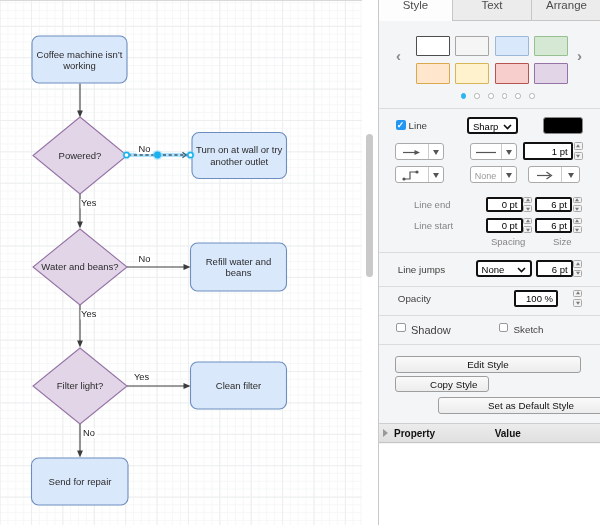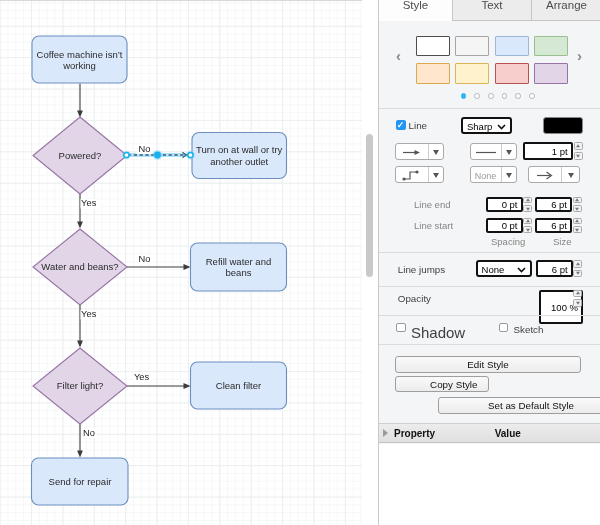--- a/index.html
+++ b/index.html
@@ -152,21 +152,21 @@
     <div class="dot" style="left:95.3px;top:93.4px;"></div>
     <div class="dot" style="left:109px;top:93.4px;"></div>
     <div class="dot" style="left:122.7px;top:93.4px;"></div>
     <div class="dot" style="left:136.4px;top:93.4px;"></div>
     <div class="dot" style="left:150.1px;top:93.4px;"></div>
 
     <div class="hr" style="top:108px;"></div>
 
     <div class="cbon" style="left:16.5px;top:119.5px;">✓</div>
     <div class="lbl" style="left:29.5px;top:119.5px;font-size:9.8px;color:#3f3f3f;">Line</div>
-    <div class="sel" style="left:82px;top:117px;width:51px;height:17px;">
+    <div class="sel" style="left:88px;top:117px;width:51px;height:17px;">
         <span class="tx">Sharp</span>
         <svg width="9" height="6" style="position:absolute;right:4px;top:5px;">
           <polyline points="1,1 4.5,4.5 8,1" stroke="#111" stroke-width="1.6" fill="none"></polyline>
         </svg>
       </div>
     <div style="position:absolute;left:163.5px;top:117px;width:40.5px;height:17px;border:1px solid #888;border-radius:3px;background:#000;"></div>
 
     <div class="bgp" style="left:16px;top:142.5px;width:48.5px;height:17px;">
       <div class="sp" style="left:32px;"></div>
       <svg width="26" height="15" style="position:absolute;left:3px;top:1px;">
@@ -261,32 +261,32 @@
         <span>6 pt</span>
       </div>
     <div class="stp" style="left:194.2px;top:260px;height:17px;">
         <i class="u"></i>
         <i class="d"></i>
       </div>
 
     <div class="hr" style="top:286px;"></div>
 
     <div class="lbl" style="left:18.8px;top:292.5px;font-size:9.8px;color:#3f3f3f;">Opacity</div>
-    <div class="num" style="left:160px;top:289.5px;width:44px;height:34px;">
+    <div class="num" style="left:135px;top:289.5px;width:44px;height:17px;">
         <span>100 %</span>
       </div>
     <div class="stp" style="left:194.2px;top:289.5px;height:17px;">
         <i class="u"></i>
         <i class="d"></i>
       </div>
 
     <div class="hr" style="top:314.5px;"></div>
 
     <div class="cb" style="left:17px;top:322.5px;"></div>
-    <div class="lbl" style="left:32px;top:323.5px;font-size:15px;color:#3f3f3f;">Shadow</div>
+    <div class="lbl" style="left:32px;top:323.5px;font-size:11px;color:#3f3f3f;">Shadow</div>
     <div class="cb" style="left:119.5px;top:322.5px;"></div>
     <div class="lbl" style="left:134.5px;top:323.5px;font-size:9.8px;color:#3f3f3f;">Sketch</div>
 
     <div class="hr" style="top:344px;"></div>
 
     <div class="btn" style="left:16px;top:355.5px;width:186px;height:17px;line-height:16px;">Edit Style</div>
     <div class="btn" style="left:16px;top:375.5px;width:93.5px;height:16.5px;line-height:15px;padding-left:24px;">Copy Style</div>
     <div class="btn" style="left:12px;top:396.5px;width:186px;height:17px;line-height:16px;margin-left:47px;">Set as Default Style</div>
 
     <div id="prophdr">

